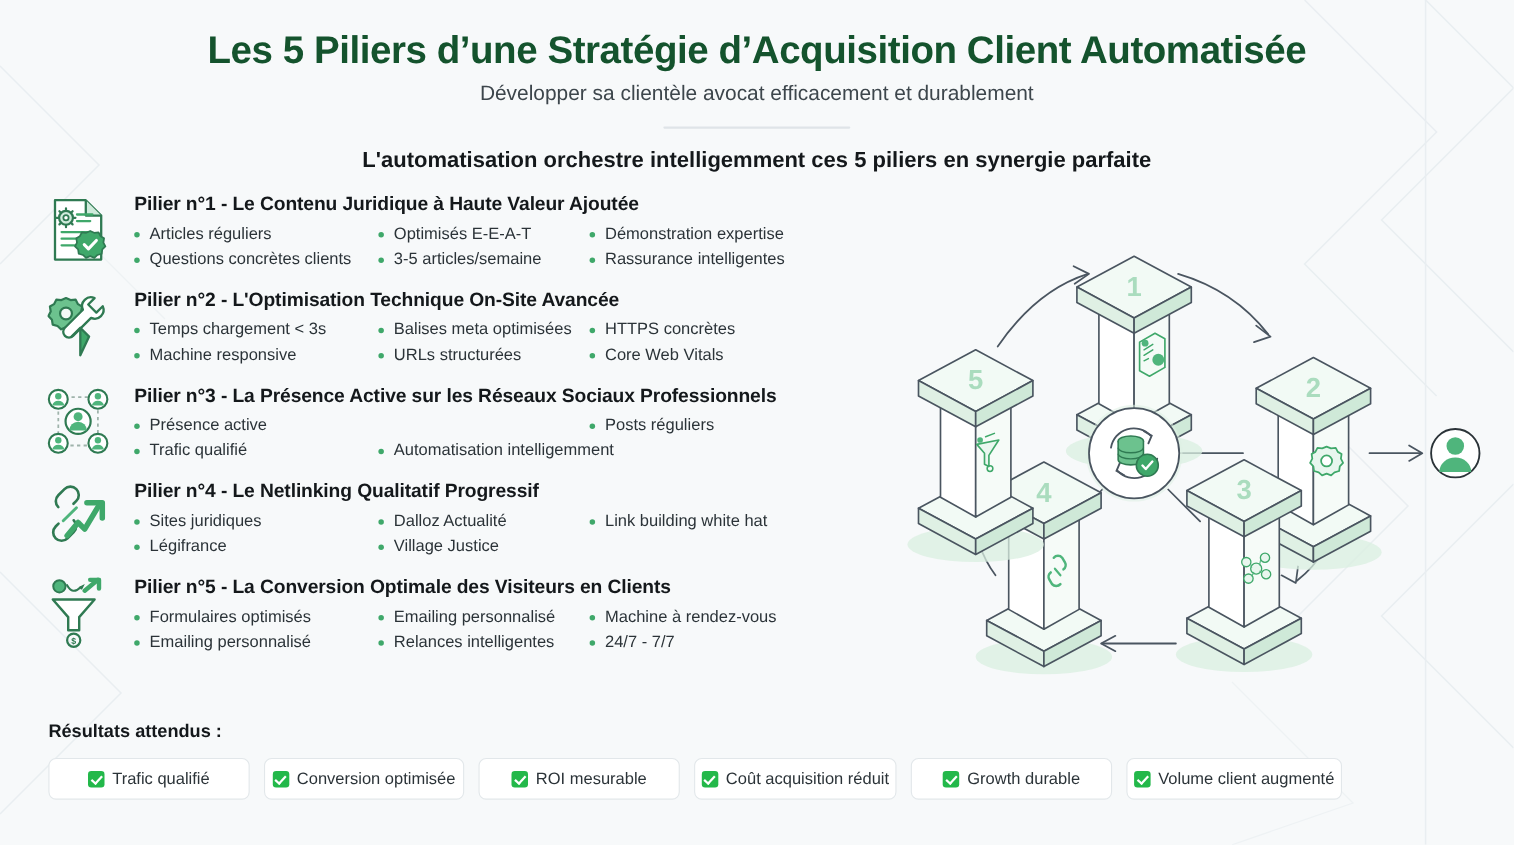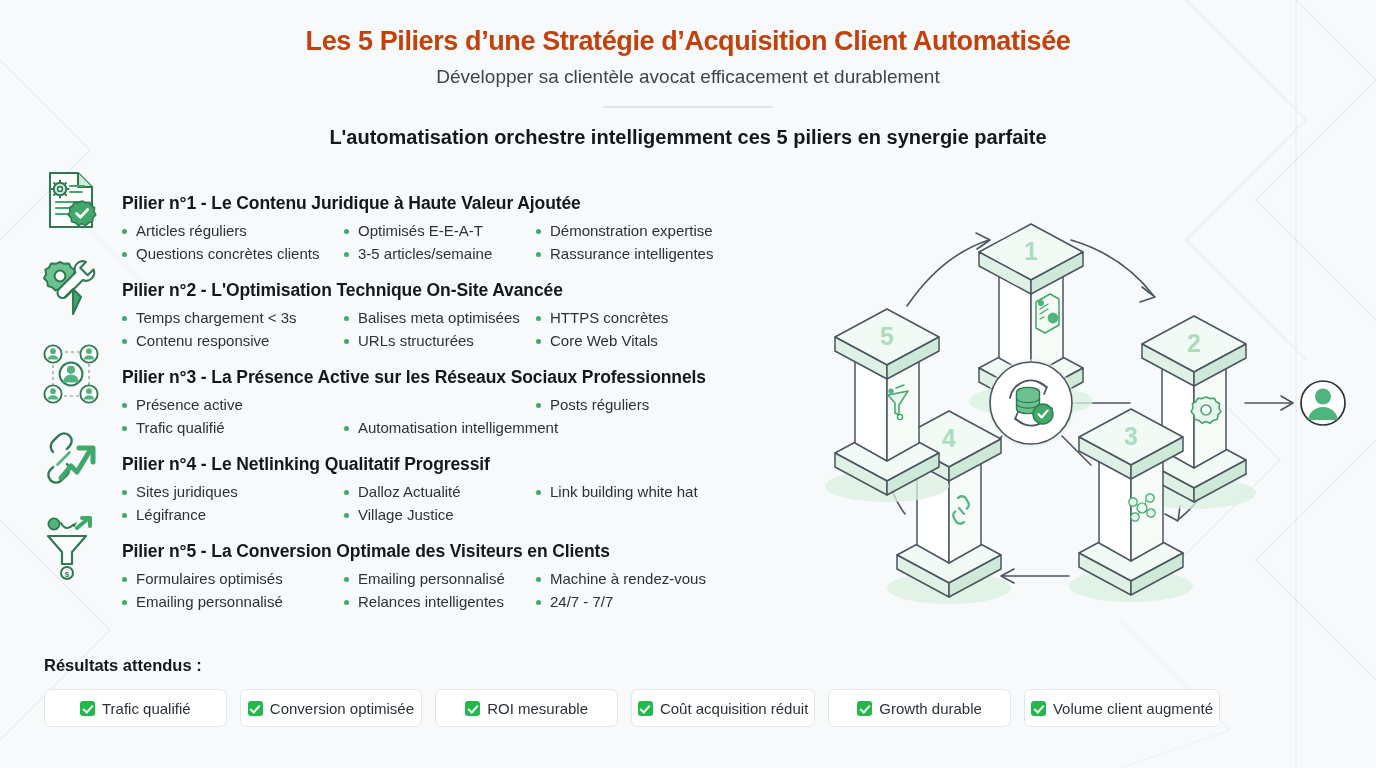--- a/index.html
+++ b/index.html
@@ -32,24 +32,24 @@
     position: relative;
     z-index: 1;
     width: 1376px;
     height: 768px;
   }
 
   
   .header { padding-top: 26px; text-align: center; }
 
   .main-title {
-    font-size: 27px;
+    font-size: 35px;
     font-weight: bold;
     letter-spacing: -0.4px;
-    color: #c2410c;
+    color: #14532d;
     line-height: 1.12;
   }
 
   .subtitle {
     margin-top: 10px;
     font-size: 19px;
     color: #3d464c;
     font-weight: normal;
   }
 
@@ -101,21 +101,20 @@
     display: flex;
     align-items: center;
     justify-content: center;
     padding-top: 2px;
   }
 
   .pillar-body {
     flex: 1;
     padding-left: 20px;
     padding-top: 3px;
-    margin-top: 27px;
   }
 
   .pillar-title {
     font-size: 17.5px;
     font-weight: bold;
     color: #14181b;
     line-height: 1.2;
     letter-spacing: -0.1px;
   }
 
@@ -312,21 +311,21 @@
             <div class="pitem">
                 <span class="dot"></span>
                 <span>Balises meta optimisées</span>
               </div>
             <div class="pitem">
                 <span class="dot"></span>
                 <span>HTTPS concrètes</span>
               </div>
             <div class="pitem">
                 <span class="dot"></span>
-                <span>Contenu responsive</span>
+                <span>Machine responsive</span>
               </div>
             <div class="pitem">
                 <span class="dot"></span>
                 <span>URLs structurées</span>
               </div>
             <div class="pitem">
                 <span class="dot"></span>
                 <span>Core Web Vitals</span>
               </div>
           </div>

